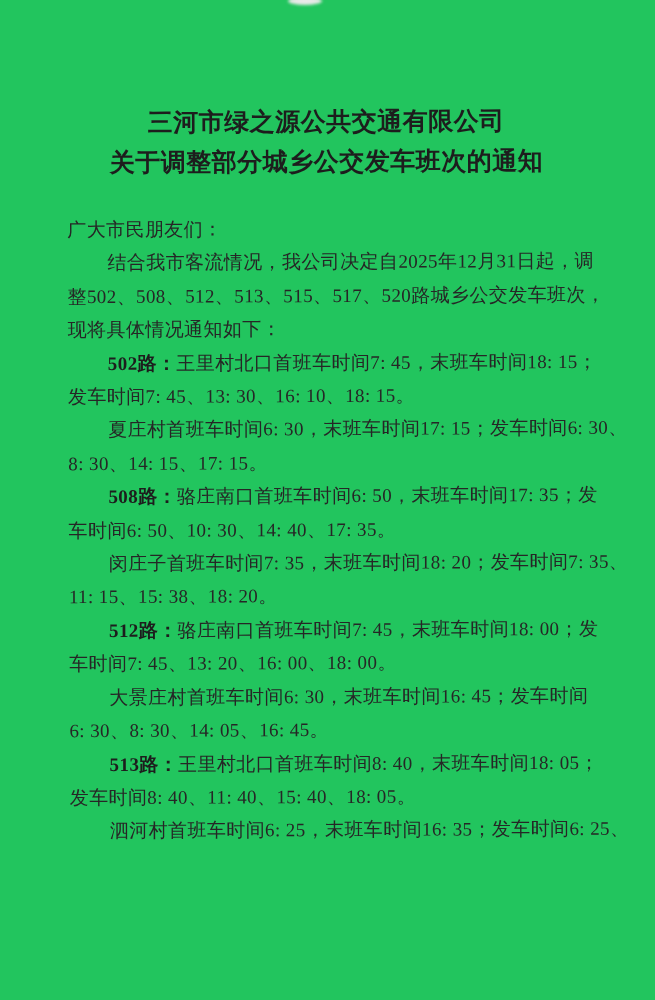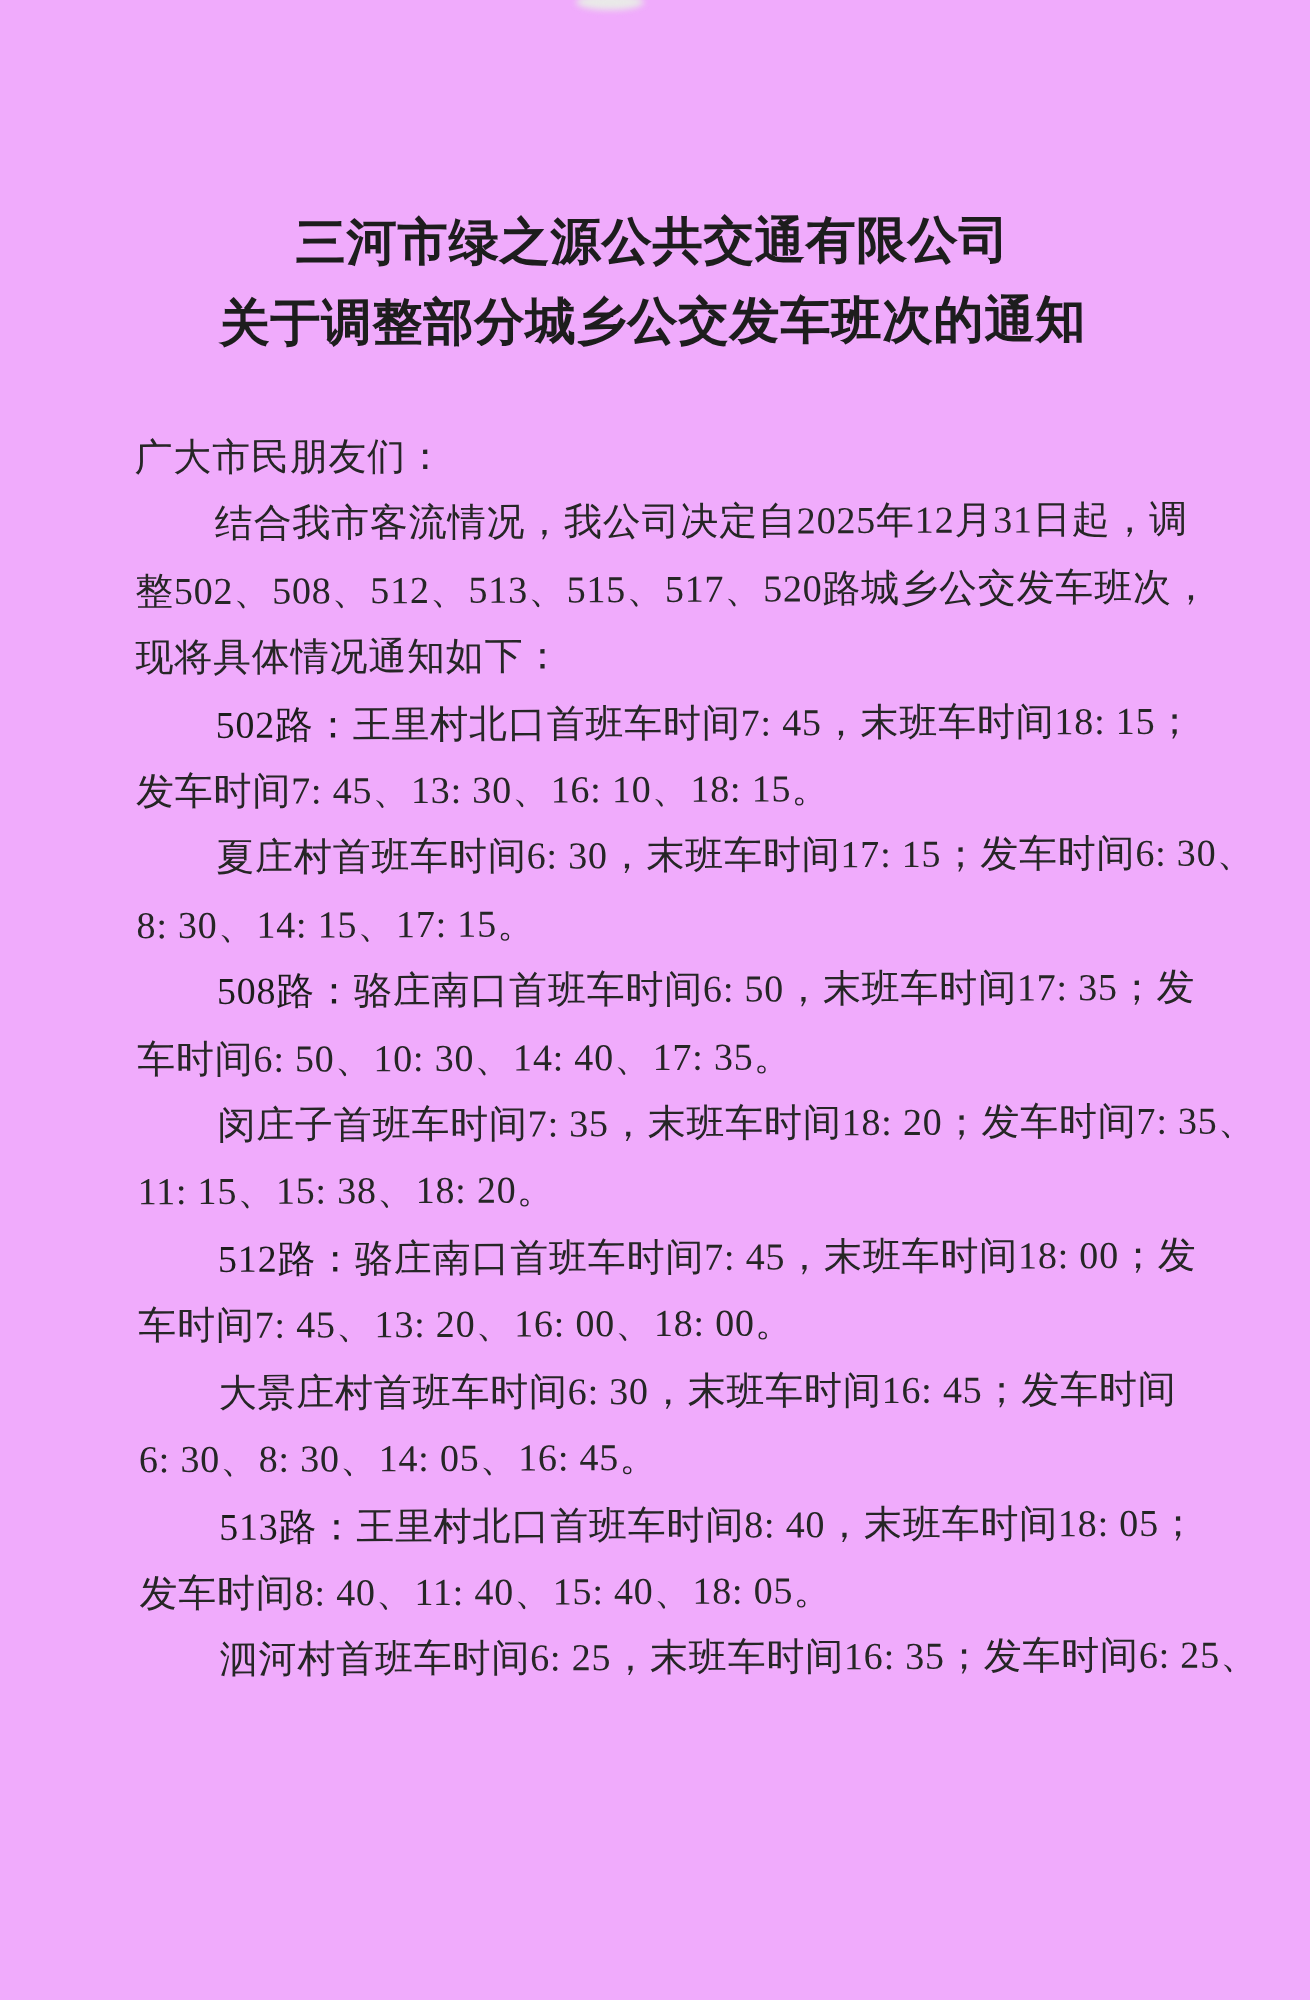--- a/index.html
+++ b/index.html
@@ -1,21 +1,21 @@
 <!DOCTYPE html>
 <html><head>
 <meta charset="utf-8">
 <style>
   * { margin: 0; padding: 0; box-sizing: border-box; }
   html, body { background: #ffffff; }
   .canvas {
     position: relative;
     width: 655px;
     height: 1000px;
-    background: #f0abfc;
+    background: #22c55e;
     overflow: hidden;
     font-family: "Liberation Serif", "DejaVu Serif", serif;
     color: #262626;
   }
   .smudge {
     position: absolute;
     left: 288px;
     top: -3px;
     width: 34px;
     height: 8px;
@@ -39,21 +39,21 @@
     letter-spacing: 0.5px;
   }
   .body-lines {
     margin: 30px 58px 0 68px;
     font-size: 19px;
     line-height: 33.4px;
     letter-spacing: 0.4px;
   }
   .line { white-space: nowrap; }
   .line.indent { text-indent: 40px; }
-  .seg-bold { font-weight: normal; color: #1d1d1d; }
+  .seg-bold { font-weight: bold; color: #1d1d1d; }
 </style>
 </head>
 <body>
 
 <div class="canvas">
   <div class="smudge"></div>
   <div class="tilt">
     <div class="titles">
       <div>三河市绿之源公共交通有限公司</div>
       <div>关于调整部分城乡公交发车班次的通知</div>

